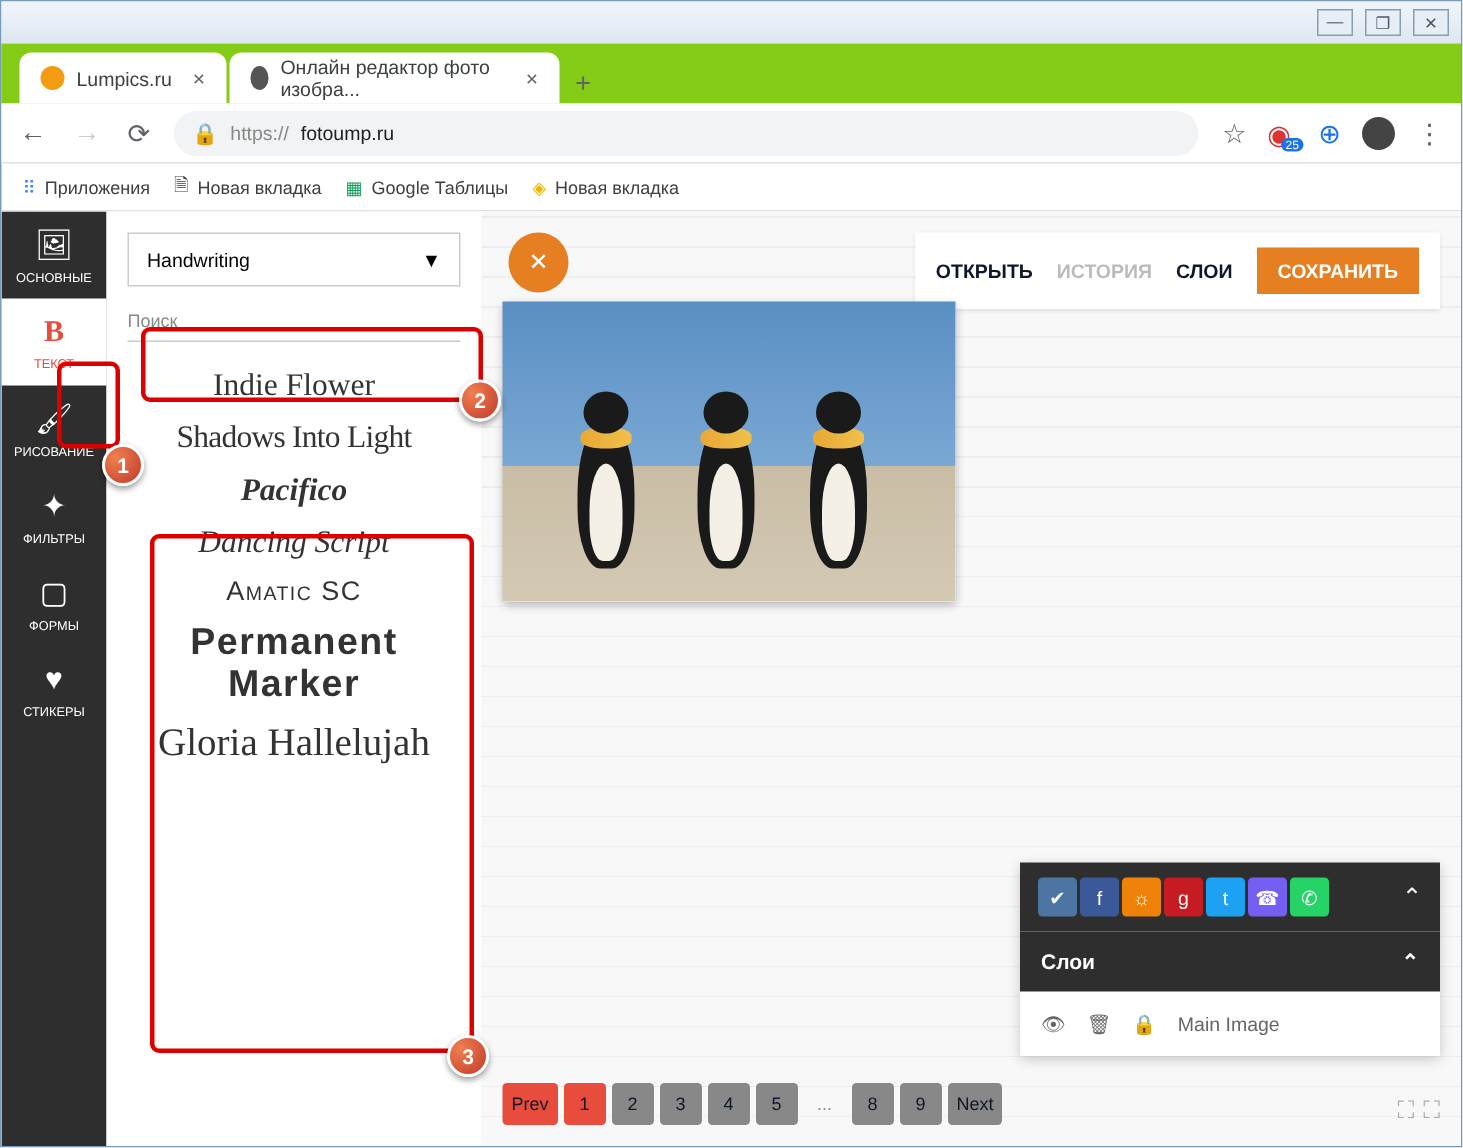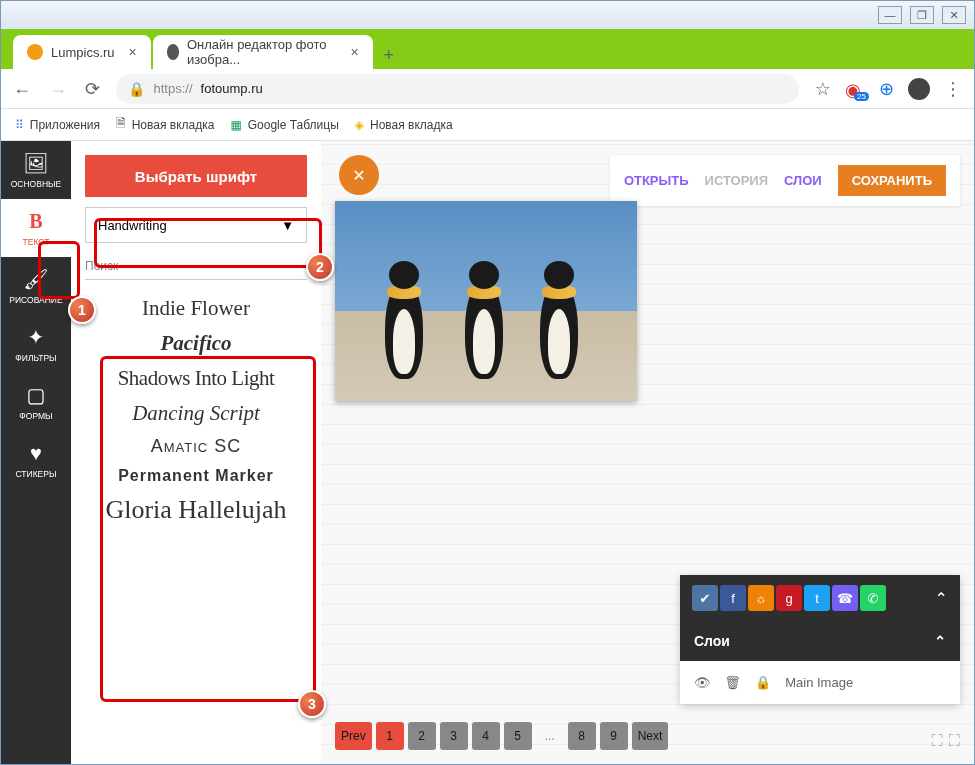--- a/index.html
+++ b/index.html
@@ -37,27 +37,27 @@
 .font-btn { background: #e74c3c; color: #fff; height: 42px; display: flex; align-items: center; justify-content: center; font-size: 15px; font-weight: bold; }
 .dropdown { border: 1px solid #ccc; height: 36px; display: flex; align-items: center; justify-content: space-between; padding: 0 12px; font-size: 13px; }
 .search-box { border-bottom: 1px solid #ccc; padding: 6px 0; font-size: 12px; color: #888; }
 .font-list { display: flex; flex-direction: column; gap: 6px; margin-top: 4px; }
 .font-item { text-align: center; font-size: 21px; color: #333; padding: 2px 0; cursor: pointer; }
 .f-indie { font-family: cursive; font-weight: 300; }
 .f-pacifico { font-family: cursive; font-style: italic; font-weight: bold; }
 .f-shadows { font-family: cursive; font-weight: 300; letter-spacing: -0.5px; }
 .f-dancing { font-family: cursive; font-style: italic; font-weight: 300; }
 .f-amatic { font-family: sans-serif; font-variant: small-caps; font-weight: 300; letter-spacing: 1px; font-size: 18px; }
-.f-perm { font-family: sans-serif; font-weight: 900; letter-spacing: 1px; font-size: 16px; line-height: 1.1; text-align: center; }
+.f-perm { font-family: sans-serif; font-weight: 900; letter-spacing: 1px; font-size: 25px; line-height: 1.1; text-align: center; }
 .f-gloria { font-family: cursive; font-size: 26px; }
 
 .canvas-area { flex: 1; position: relative; background: repeating-linear-gradient(0deg, #f8f8f8, #f8f8f8 19px, #eee 19px, #eee 20px), repeating-linear-gradient(90deg, #f8f8f8, #f8f8f8 19px, #eee 19px, #eee 20px); }
 .close-circle { position: absolute; top: 14px; left: 18px; width: 40px; height: 40px; background: #e67e22; border-radius: 50%; display: flex; align-items: center; justify-content: center; color: #fff; font-size: 16px; cursor: pointer; }
 .top-toolbar { position: absolute; top: 14px; right: 14px; display: flex; align-items: center; gap: 16px; background: #fff; padding: 10px 14px; box-shadow: 0 1px 3px rgba(0,0,0,0.1); }
-.tb-btn { font-size: 13px; font-weight: bold; color: #8b5cf6; cursor: pointer; }
+.tb-btn { font-size: 13px; font-weight: bold; color: #0f172a; cursor: pointer; }
 .tb-btn.disabled { color: #bbb; }
 .tb-save { background: #e67e22; color: #fff; padding: 8px 14px; }
 
 .canvas-img { position: absolute; top: 60px; left: 14px; width: 302px; height: 200px; background: linear-gradient(180deg, #5a8fc4 0%, #7aa8d4 55%, #c9bda6 55%, #d4c9b3 100%); box-shadow: 0 2px 6px rgba(0,0,0,0.3); overflow: hidden; }
 .penguin { position: absolute; bottom: 22px; }
 .penguin-body { width: 38px; height: 100px; background: #1a1a1a; border-radius: 50% 50% 40% 40%; position: relative; }
 .penguin-belly { position: absolute; top: 30%; left: 20%; width: 60%; height: 65%; background: #f5f0e5; border-radius: 50% 50% 40% 40%; }
 .penguin-head { position: absolute; top: -18px; left: 4px; width: 30px; height: 28px; background: #1a1a1a; border-radius: 50%; }
 .penguin-neck { position: absolute; top: 6px; left: 2px; width: 34px; height: 14px; background: linear-gradient(90deg, #e8a836, #f0c04a); border-radius: 40%; }
 .p1 { left: 50px; } .p2 { left: 130px; } .p3 { left: 205px; }
@@ -166,30 +166,29 @@
           <span class="nav-icon">▢</span>
           <span>ФОРМЫ</span>
         </div>
       <div class="nav-item">
           <span class="nav-icon">♥</span>
           <span>СТИКЕРЫ</span>
         </div>
     </div>
 
     <div class="side-panel">
-      <div class="font-btn">Выбрать шрифт</div>
       <div class="dropdown">
         <span>Handwriting</span>
         <span>▼</span>
       </div>
       <div class="search-box">Поиск</div>
       <div class="font-list">
         <div class="font-item f-indie">Indie Flower</div>
+        <div class="font-item f-shadows">Shadows Into Light</div>
         <div class="font-item f-pacifico">Pacifico</div>
-        <div class="font-item f-shadows">Shadows Into Light</div>
         <div class="font-item f-dancing">Dancing Script</div>
         <div class="font-item f-amatic">Amatic SC</div>
         <div class="font-item f-perm">Permanent Marker</div>
         <div class="font-item f-gloria">Gloria Hallelujah</div>
       </div>
     </div>
 
     <div class="canvas-area">
       <div class="close-circle">✕</div>
 

